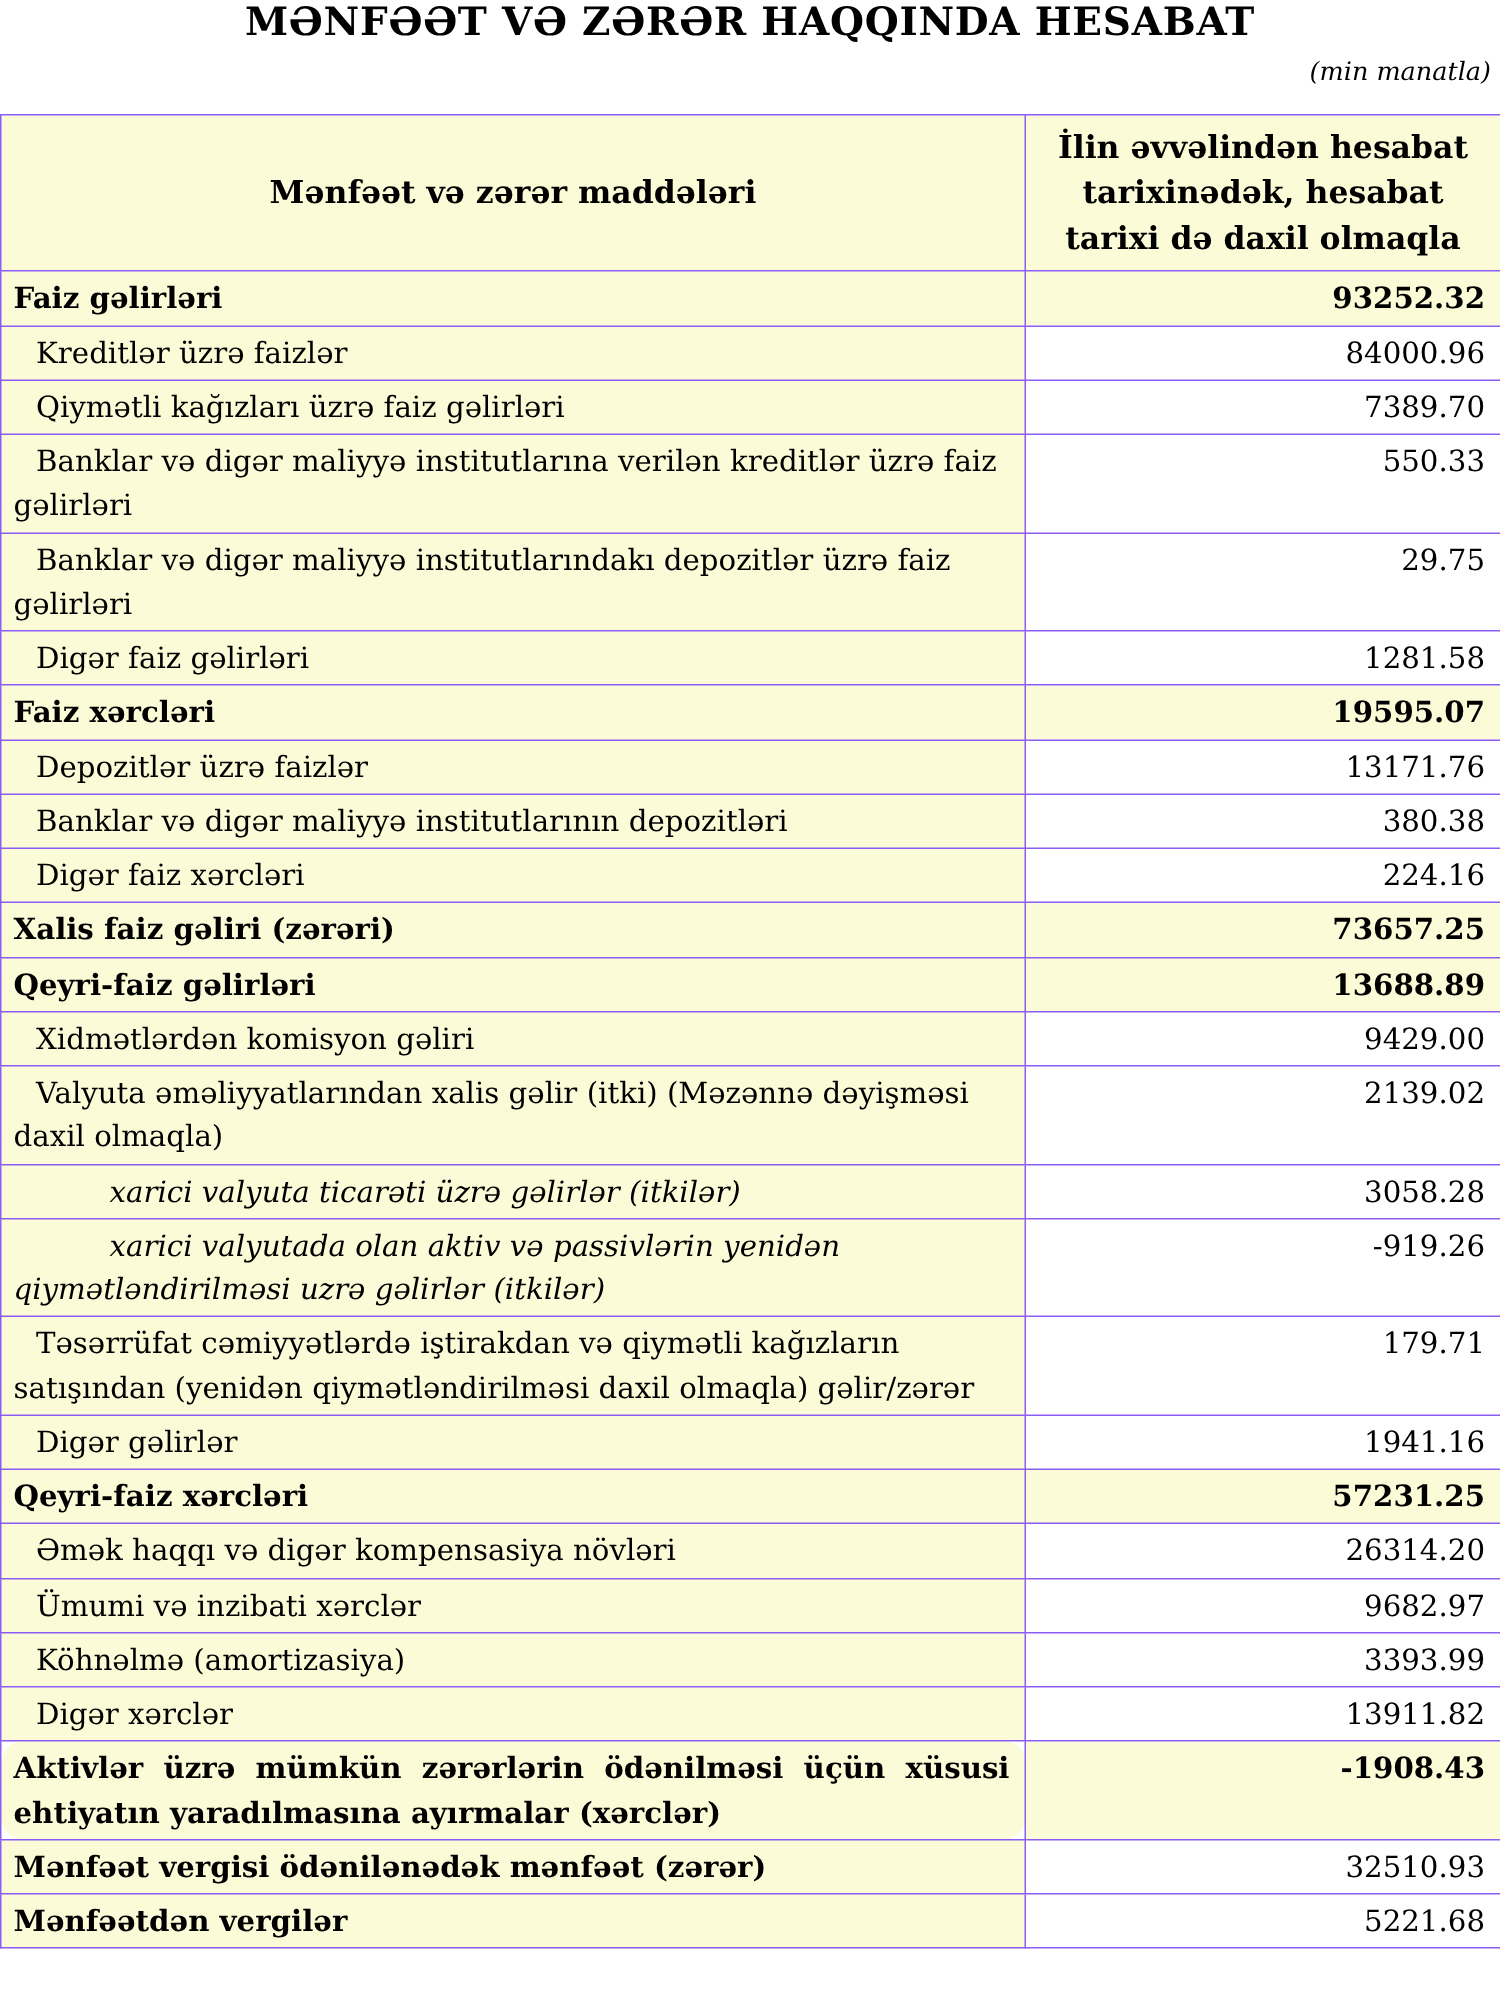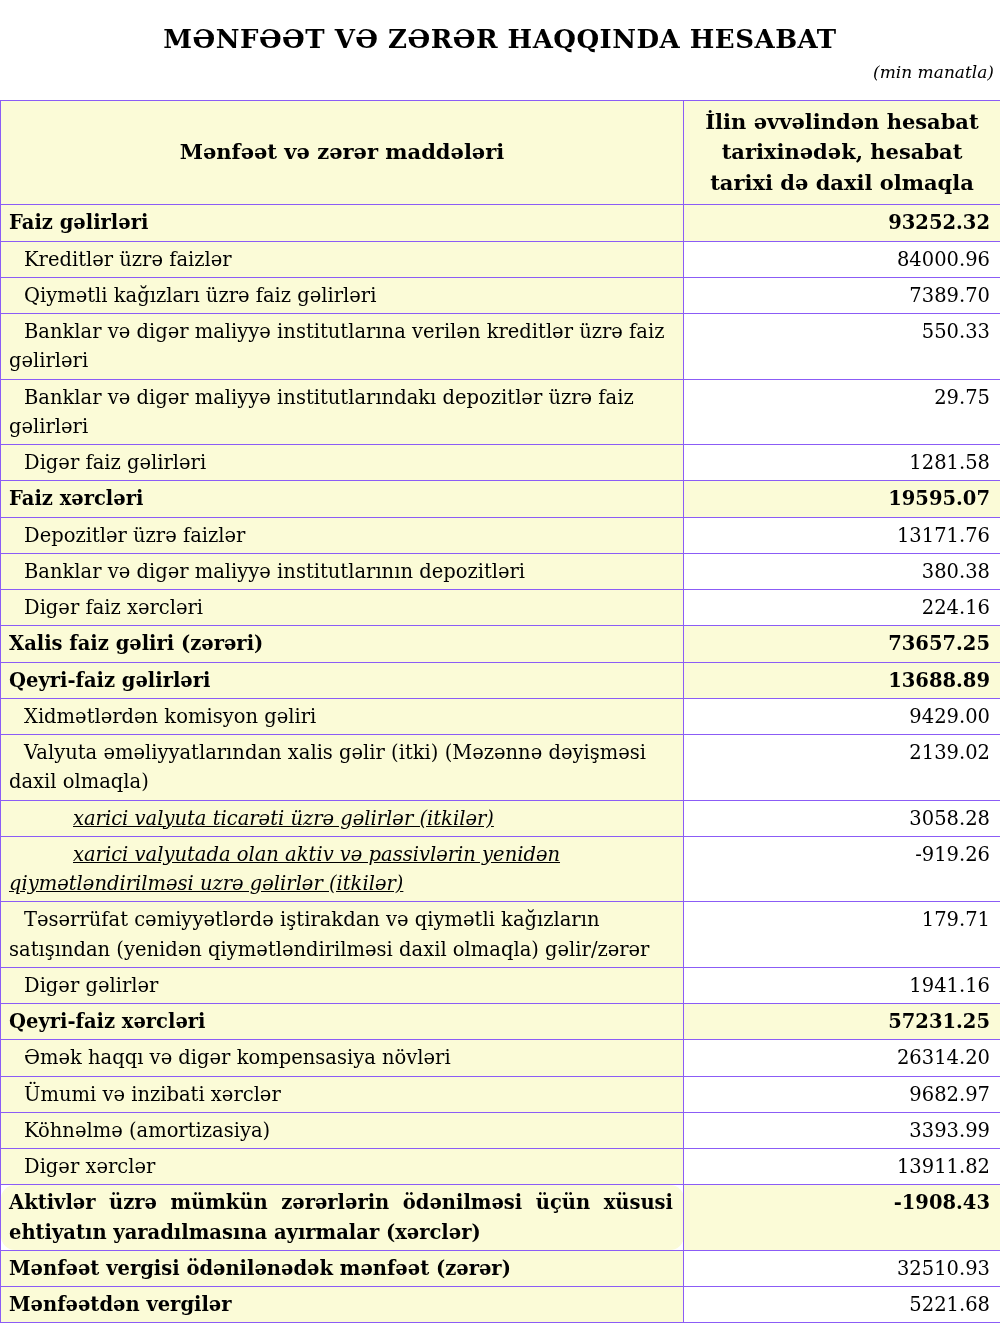--- a/index.html
+++ b/index.html
@@ -9,21 +9,21 @@
     font-family: "DejaVu Serif", "Liberation Serif", serif;
     color: #000;
   }
   .page { width: 1000px; padding-bottom: 2px; }
 
   .title {
     text-align: center;
     font-weight: bold;
     font-size: 26px;
     letter-spacing: 0.5px;
-    padding: 24px 0 4px 0;
+    padding: 0 0 4px 0;
   }
   .unit-note {
     text-align: right;
     font-style: italic;
     font-size: 17px;
     padding: 4px 6px 18px 0;
   }
 
   table.pl {
     width: 1000px;
@@ -66,21 +66,20 @@
     font-weight: bold;
   }
 
   
   tr.style-item td.label-cell { text-indent: 15px; margin-top: 16px; }
 
   
   tr.style-subitem td.label-cell {
     font-style: italic;
     text-indent: 64px;
-    text-decoration: underline;
   }
 
   
   tr.style-boldlabel td.label-cell { font-weight: bold; }
 
   tr.justify td.label-cell { text-align: justify; border-radius: 14px; }
 </style>
 </head>
 <body>
 

